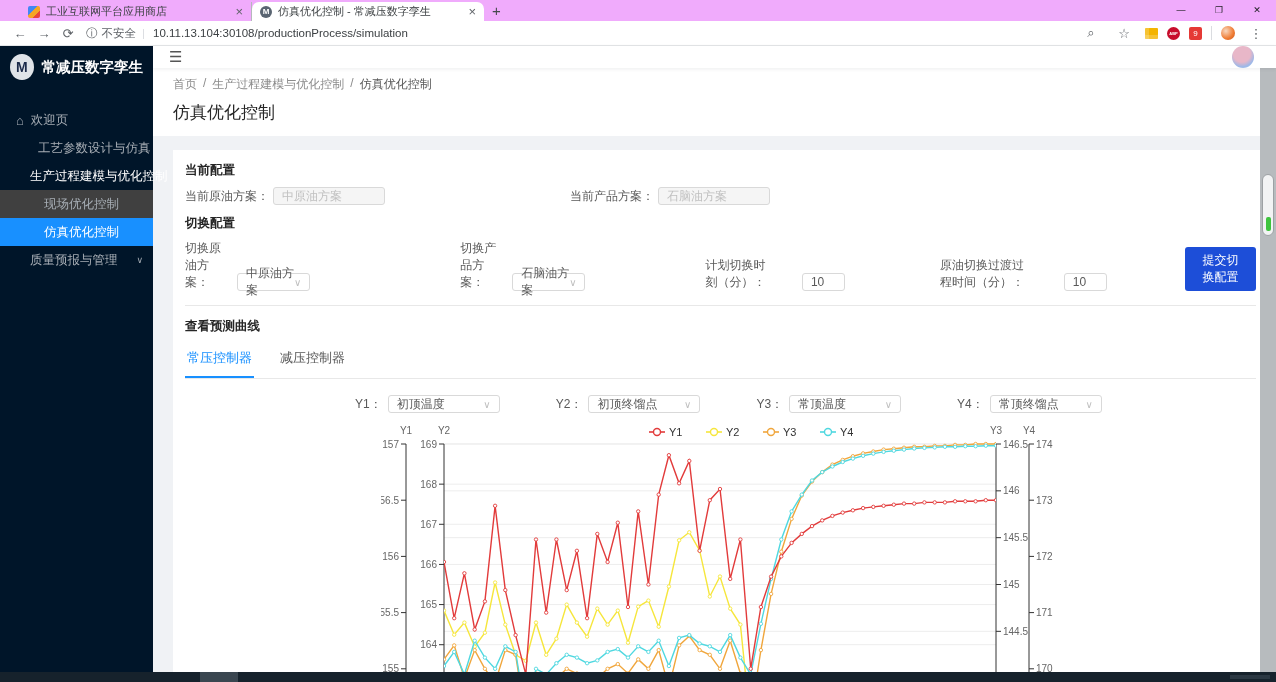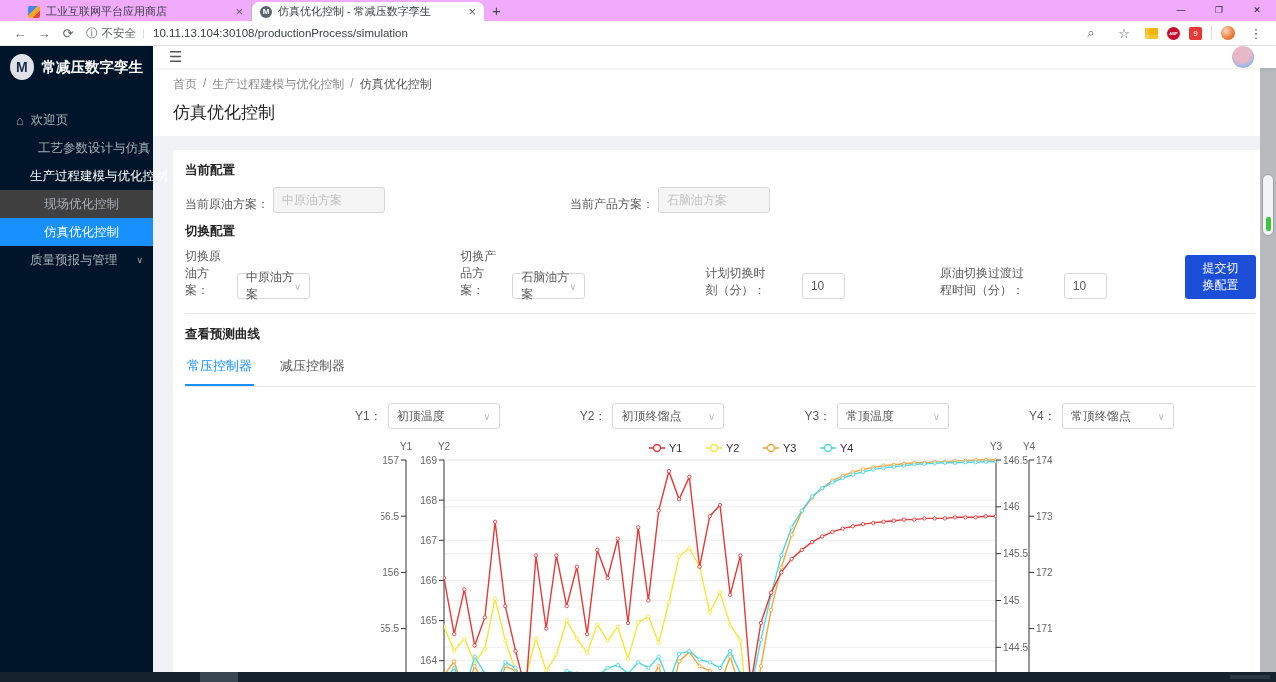--- a/index.html
+++ b/index.html
@@ -56,33 +56,33 @@
   .title-block { background:#ffffff; padding:8px 16px 12px 20px; }
   .breadcrumb { font-size:12px; color:#8c8c8c; display:flex; gap:6px; }
   .breadcrumb .last { color:#595959; }
   .page-title { margin-top:8px; font-size:17px; color:#262626; font-weight:500; }
 
   .card { background:#ffffff; margin:14px 8px 0 20px; padding:12px 12px 20px 12px; flex:1; }
 
   .section-label { font-size:12.5px; font-weight:bold; color:#262626; margin-bottom:8px; }
   .form-row { display:flex; align-items:flex-end; margin-bottom:10px; }
   .f-label { font-size:12px; color:#595959; }
-  .inputbox { height:26px; border:1px solid #d9d9d9; border-radius:3px; background:#fff; font-size:12px; color:#595959; display:flex; align-items:center; padding:0 8px; }
+  .inputbox { height:18px; border:1px solid #d9d9d9; border-radius:3px; background:#fff; font-size:12px; color:#595959; display:flex; align-items:center; padding:0 8px; }
   .inputbox.disabled { background:#f5f5f5; color:#c0c0c0; }
   .selectbox { width:115px; justify-content:space-between; }
   .selectbox .caret { color:#bfbfbf; font-size:10px; }
   .numbox { width:62px;margin-left:28px; }
   .btn-primary { background:#1d4ed8; color:#fff; font-size:12px; border:none; border-radius:3px; height:44px; padding:0 15px; }
   .divider { border:none; border-top:1px solid #e8e8e8; margin:14px 0 12px 0; }
 
   .tabs-row { display:flex; gap:24px; border-bottom:1px solid #e8e8e8; margin-top:2px; }
   .ctab { font-size:13px; color:#595959; padding:6px 2px 9px 2px; }
   .ctab.active { color:#1890ff; border-bottom:2px solid #1890ff; }
 
-  .sel-row { display:flex; align-items:center; margin:16px 0 0 170px; gap:24px; }
+  .sel-row { display:flex; align-items:center; margin:16px 0 0 170px; gap:0; }
   .sel-row .pair { display:flex; align-items:center; gap:6px; margin-right:56px; }
   .sel-row .f-label { color:#595959; }
   .ysel { width:112px; }
 
   .chart-wrap { margin:10px 0 0 196px; }
   svg text { font-family:"Liberation Sans","DejaVu Sans",sans-serif; }
   .tick { font-size:10px; fill:#666; }
   .axname { font-size:10px; fill:#666; }
   .leg { font-size:11px; fill:#333; }
 

